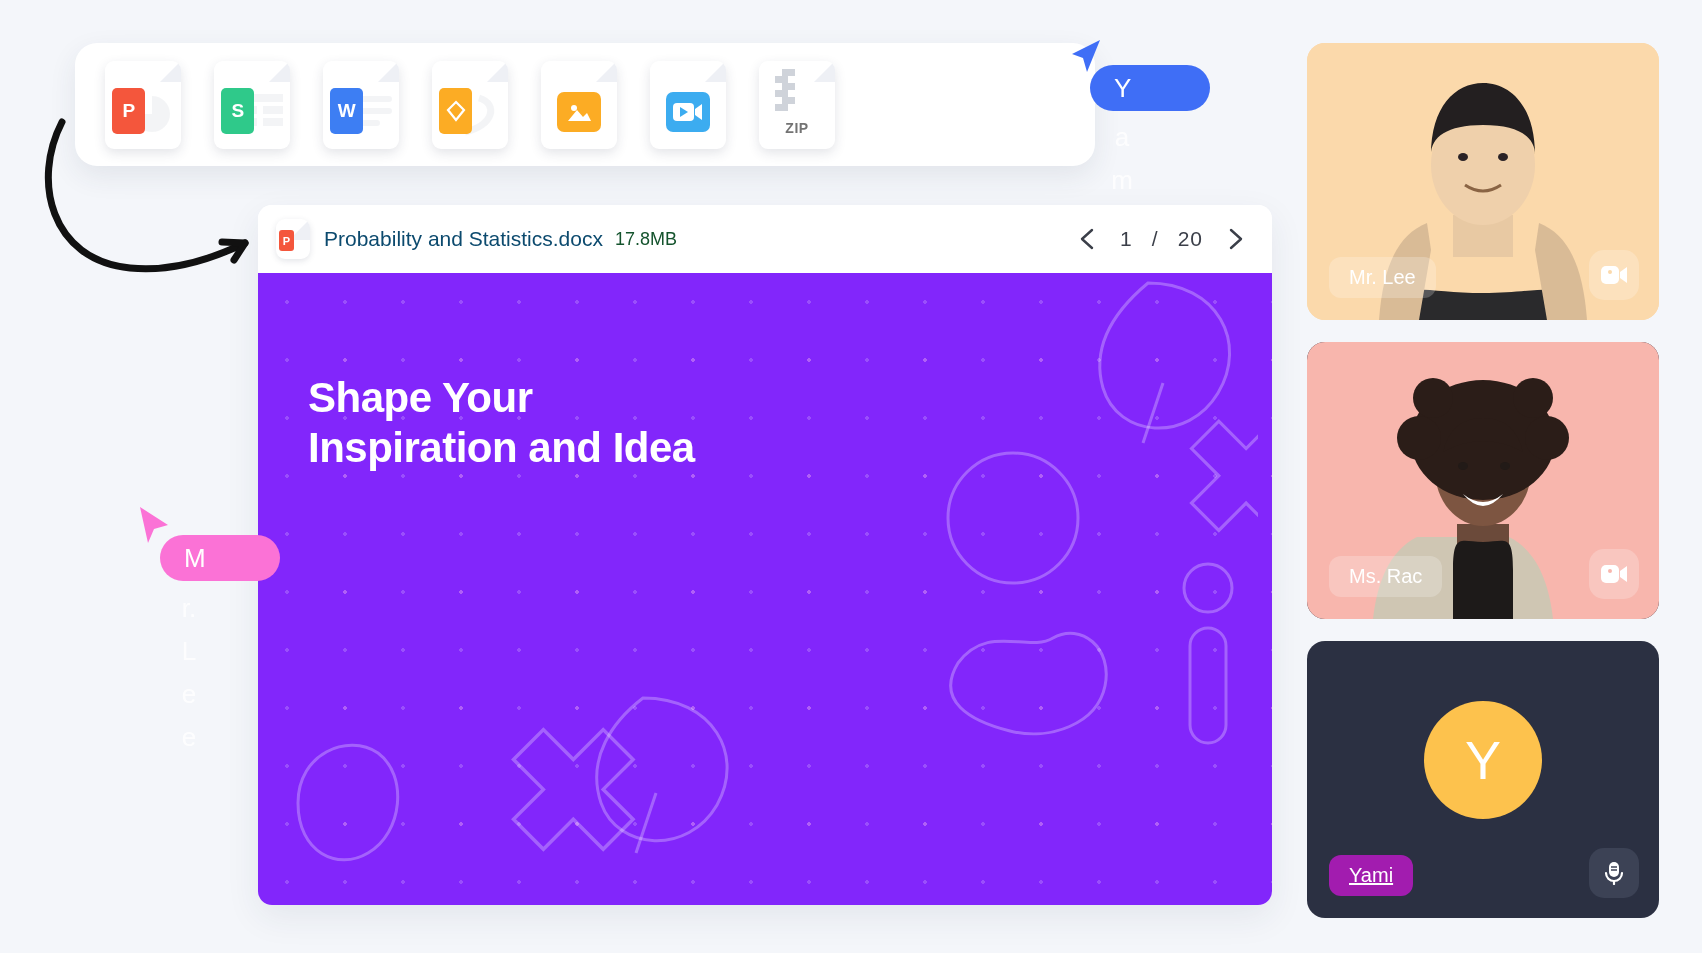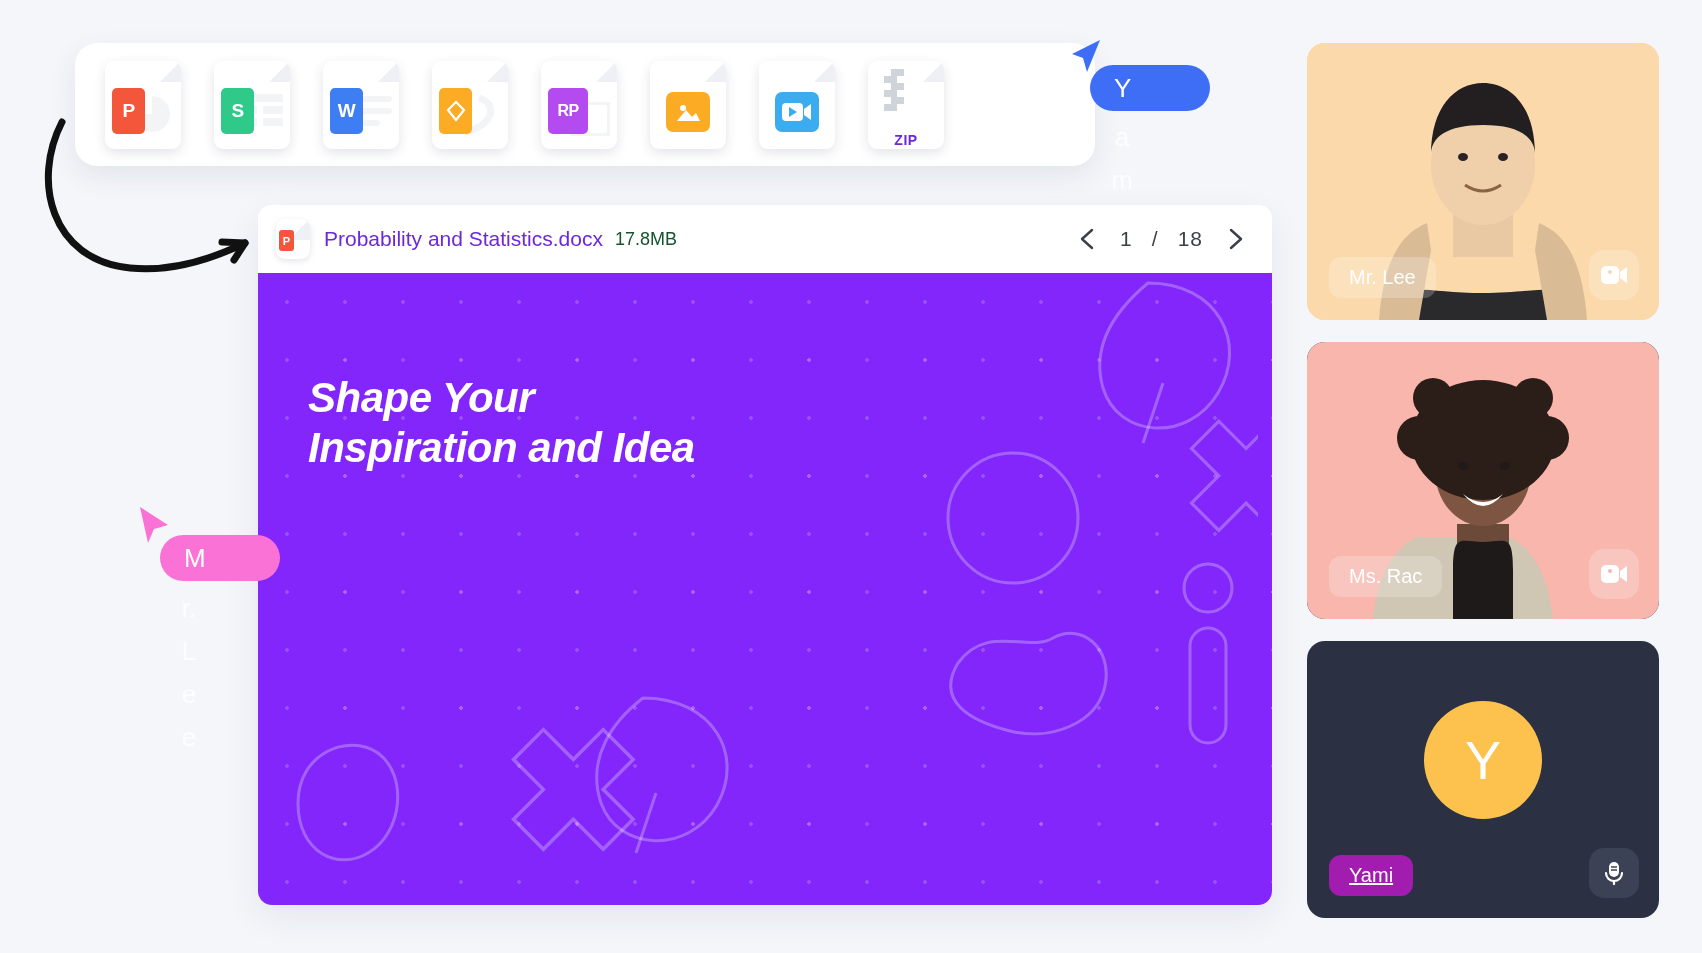--- a/index.html
+++ b/index.html
@@ -41,49 +41,49 @@
   .badge.wide { width: 40px; font-size: 16px; }
   .sq-badge {
     position: absolute; left: 16px; top: 31px;
     width: 44px; height: 40px; border-radius: 7px;
     display: flex; align-items: center; justify-content: center;
   }
   .zipstrip { position: absolute; left: 16px; top: 8px; width: 13px; height: 52px; }
   .zipstrip i { display: block; width: 13px; height: 7px; background: #cfd3da; }
   .zipstrip i:nth-child(odd) { margin-left: 7px; }
   .ziplabel {
-    position: absolute; left: 0; right: 0; bottom: 1px; text-align: center;
-    font-size: 14px; font-weight: 700; color: #6d28d9; letter-spacing: .5px;
+    position: absolute; left: 0; right: 0; bottom: 13px; text-align: center;
+    font-size: 14px; font-weight: 700; color: #737373; letter-spacing: .5px;
   }
 
   
   .viewer {
     position: absolute; left: 258px; top: 205px;
     width: 1014px; height: 700px;
     border-radius: 14px; overflow: hidden;
     box-shadow: 0 12px 34px rgba(40,50,80,.08);
     background: #fff;
   }
   .viewer-head {
     height: 68px; background: #fff;
     display: flex; align-items: center; padding: 0 24px 0 18px;
   }
   .doc-chip { position: relative; width: 34px; height: 40px; flex: 0 0 auto; margin-right: 14px; }
-  .doc-name { font-size: 21px; color: #6d28d9; }
+  .doc-name { font-size: 21px; color: #0c4a6e; }
   .doc-size { font-size: 18px; color: #14532d; margin-left: 12px; }
   .pager { margin-left: auto; display: flex; align-items: center; gap: 19px; }
   .pager .chev { width: 26px; height: 26px; cursor: pointer; display: block; }
   .pager .count { font-size: 21px; color: #3b3f49; letter-spacing: 1px; }
 
   
   .slide { position: relative; height: 632px; background: #8226fb; overflow: hidden; }
   .slide-title {
     position: absolute; left: 50px; top: 100px;
     color: #fff; font-weight: 700; font-size: 42px; line-height: 1.2;
-    letter-spacing: -.5px; white-space: pre-line; z-index: 3; font-style: italic;
+    letter-spacing: -.5px; white-space: pre-line; z-index: 3;
   }
   .dots { position: absolute; inset: 0; opacity: .55;
     background-image:
       radial-gradient(circle, rgba(255,255,255,.35) 1.6px, transparent 1.7px),
       radial-gradient(circle, rgba(255,130,220,.5) 1.6px, transparent 1.7px);
     background-size: 58px 58px, 116px 116px;
     background-position: 0 0, 29px 29px;
   }
   .deco { position: absolute; stroke: rgba(255,255,255,.28); fill: none; stroke-width: 3; }
 
@@ -189,27 +189,20 @@
       <svg class="ghost" width="42" height="44">
         <path d="M6 40 C 34 34, 40 12, 20 6" stroke="#b9bfc9" stroke-width="7" fill="none"></path>
       </svg>
       <div class="badge" style="background:#fcac24">
         <svg width="20" height="22" viewBox="0 0 20 22">
           <path d="M10 2 L18 10 L10 20 L2 10 Z" fill="none" stroke="#fff" stroke-width="2.2"></path>
         </svg>
       </div>
     </div>
 
-    <div class="fileicon">
-      <div class="sheet"></div>
-      <svg class="ghost" width="40" height="34">
-        <rect x="0" y="0" width="40" height="34" rx="4" fill="none" stroke="#b9bfc9" stroke-width="6"></rect>
-      </svg>
-      <div class="badge wide" style="background:#b44bf0">RP</div>
-    </div>
 
     <div class="fileicon">
       <div class="sheet"></div>
       <div class="sq-badge" style="background:#fcac24">
         <svg width="26" height="22" viewBox="0 0 26 22">
           <circle cx="8" cy="7" r="3" fill="#fff"></circle>
           <path d="M2 20 L11 9 L17 16 L21 12 L25 20 Z" fill="#fff"></path>
         </svg>
       </div>
     </div>
@@ -250,21 +243,21 @@
       </div>
       <div class="doc-name">Probability and Statistics.docx</div>
       <div class="doc-size">17.8MB</div>
 
       <div class="pager">
         <svg class="chev" viewBox="0 0 26 26">
           <path d="M17 4 L7 13 L17 22" fill="none" stroke="#3b3f49" stroke-width="2.4" stroke-linecap="round" stroke-linejoin="round"></path>
         </svg>
         <span class="count">1</span>
         <span class="count">/</span>
-        <span class="count">18</span>
+        <span class="count">20</span>
         <svg class="chev" viewBox="0 0 26 26">
           <path d="M9 4 L19 13 L9 22" fill="none" stroke="#3b3f49" stroke-width="2.4" stroke-linecap="round" stroke-linejoin="round"></path>
         </svg>
       </div>
     </div>
 
     <div class="slide">
       <div class="dots"></div>
 
       <svg class="deco" style="left:560px;top:0;" width="440" height="640">

